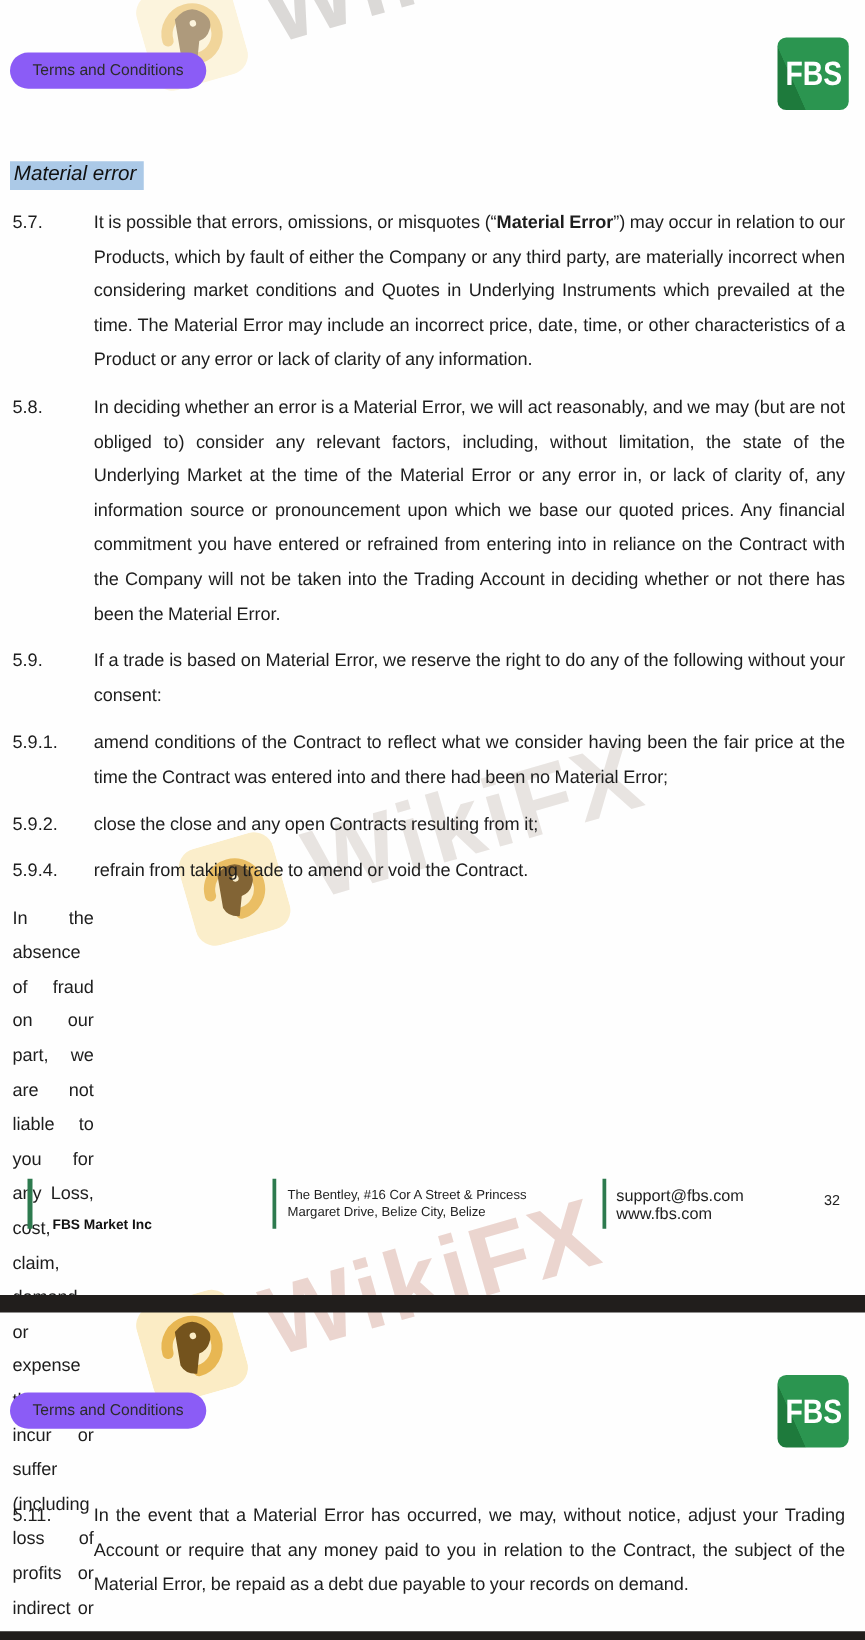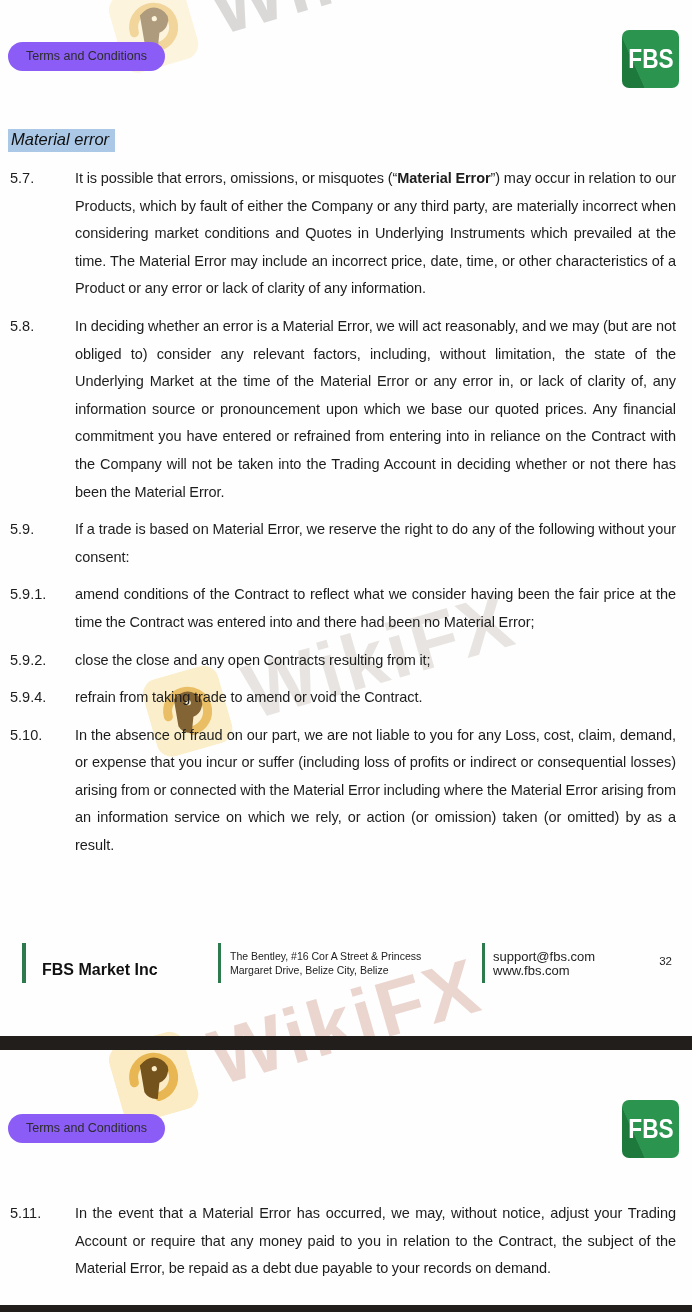--- a/index.html
+++ b/index.html
@@ -75,21 +75,21 @@
     word-spacing:-0.3px; letter-spacing:-0.05px;
   }
   .clause-text b { font-weight:bold; }
 
   
   .pfooter { position:absolute; left:0; right:0; top:941px; height:44px; }
   .vbar { position:absolute; top:2px; height:40px; width:4px; background:#2d7a4e; }
   .vbar.b1 { left:22px; }
   .vbar.b2 { left:218px; width:3px; }
   .vbar.b3 { left:482px; width:3px; }
-  .f-company { position:absolute; left:42px;  top:20px; font-size:16px; font-weight:bold; color:#111; }
+  .f-company { position:absolute; left:42px;  top:33px; font-size:11px; font-weight:bold; color:#111; }
   .f-address { position:absolute; left:230px; top:9px;  font-size:10.5px; line-height:13.5px; color:#222; }
   .f-contact { position:absolute; left:493px; top:9px;  font-size:13px; line-height:13.5px; color:#222; }
   .f-page    { position:absolute; right:20px; top:14px; font-size:11.5px; color:#222; }
 </style>
 </head>
 <body>
 
 <div class="wm wm-top">
   <span class="wm-icon">
     <svg width="78" height="80" viewBox="0 0 78 80">
@@ -163,21 +163,20 @@
       <div class="clause-text">close the close and any open Contracts resulting from it;</div>
     </div>
 
 
     <div class="clause">
       <div class="clause-num">5.9.4.</div>
       <div class="clause-text">refrain from taking trade to amend or void the Contract.</div>
     </div>
 
     <div class="clause">
-      <div class="clause-num">5.10.</div>
       <div class="clause-text">In the absence of fraud on our part, we are not liable to you for any Loss, cost, claim, demand, or expense that you incur or suffer (including loss of profits or indirect or consequential losses) arising from or connected with the Material Error including where the Material Error arising from an information service on which we rely, or action (or omission) taken (or omitted) by as a result.</div>
     </div>
 
   </div>
 
   <div class="pfooter">
     <div class="vbar b1"></div>
     <div class="f-company">FBS Market Inc</div>
     <div class="vbar b2"></div>
     <div class="f-address">

